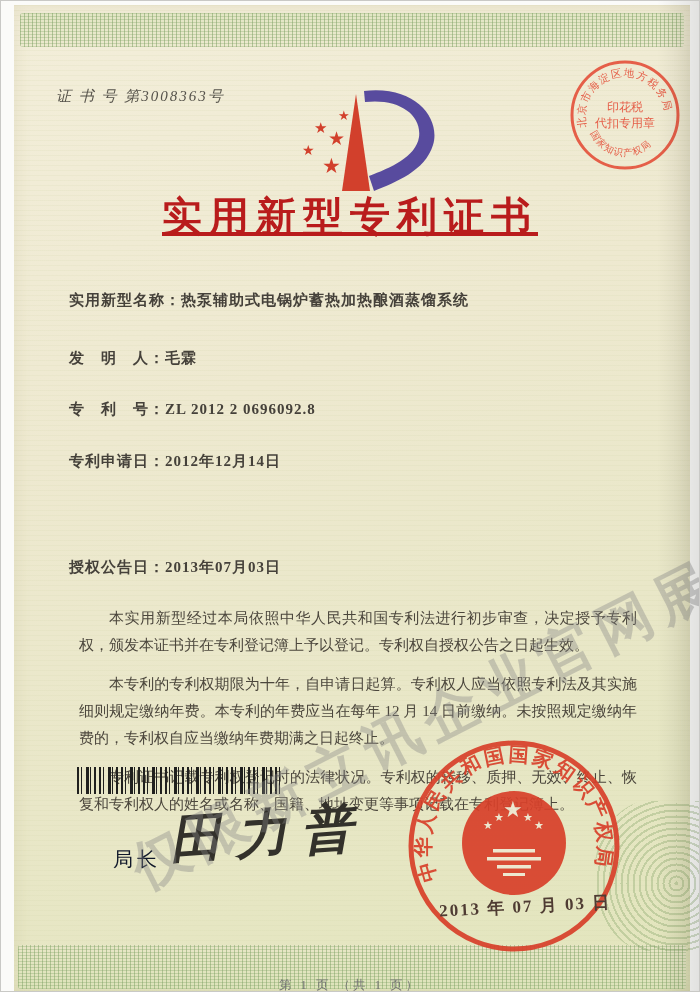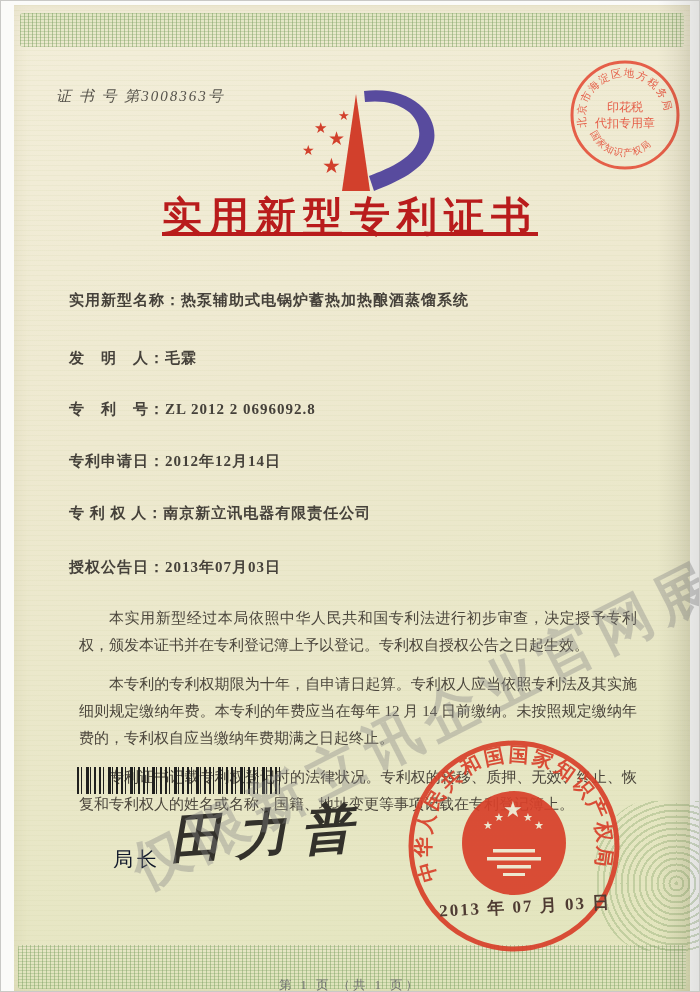--- a/index.html
+++ b/index.html
@@ -139,23 +139,20 @@
     <span>实用新型名称：</span><span>热泵辅助式电锅炉蓄热加热酿酒蒸馏系统</span>
   </div>
   <div class="field-row row-1">
     <span>发　明　人：</span><span>毛霖</span>
   </div>
   <div class="field-row row-2">
     <span>专　利　号：</span><span>ZL 2012 2 0696092.8</span>
   </div>
   <div class="field-row row-3">
     <span>专利申请日：</span><span>2012年12月14日</span>
-  </div>
-  <div class="field-row row-4">
-    <span>专 利 权 人：</span><span>南京新立讯电器有限责任公司</span>
   </div>
   <div class="field-row row-5">
     <span>授权公告日：</span><span>2013年07月03日</span>
   </div>
 
   <div class="paragraphs">
     <p>本实用新型经过本局依照中华人民共和国专利法进行初步审查，决定授予专利权，颁发本证书并在专利登记簿上予以登记。专利权自授权公告之日起生效。</p>
     <p>本专利的专利权期限为十年，自申请日起算。专利权人应当依照专利法及其实施细则规定缴纳年费。本专利的年费应当在每年 12 月 14 日前缴纳。未按照规定缴纳年费的，专利权自应当缴纳年费期满之日起终止。</p>
     <p>专利证书记载专利权登记时的法律状况。专利权的转移、质押、无效、终止、恢复和专利权人的姓名或名称、国籍、地址变更等事项记载在专利登记簿上。</p>
   </div>

